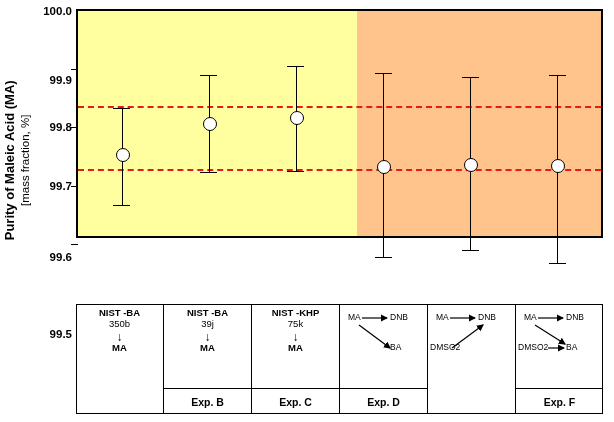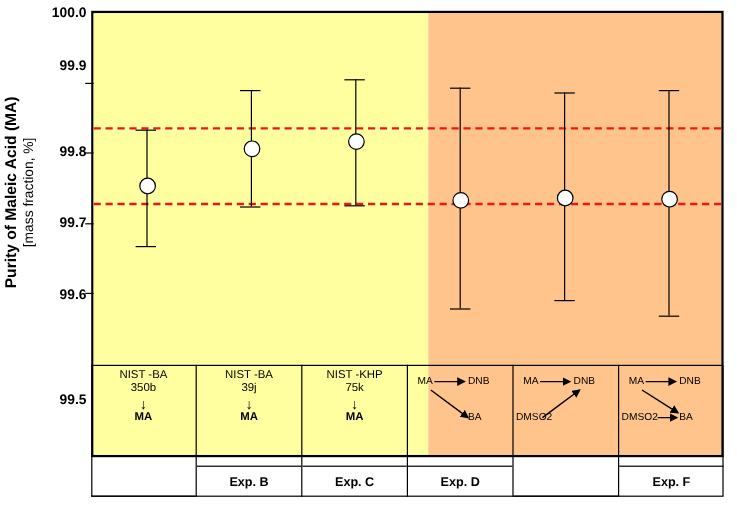--- a/index.html
+++ b/index.html
@@ -13,21 +13,21 @@
     display:flex;align-items:center;justify-content:center;
   }
   .ytitle-inner{
     transform:rotate(-90deg);white-space:nowrap;text-align:center;
     font-size:13px;font-weight:bold;color:#000;line-height:1.25;
   }
   .ytitle-sub{font-size:11.5px;font-weight:normal;display:block;}
 
   
   .plot{
-    position:absolute;left:76px;top:9px;width:527px;height:372px;
+    position:absolute;left:76px;top:9px;width:527px;height:229px;
     border:2px solid #000;box-sizing:border-box;background:#ffffff;
   }
   .band{position:absolute;top:0;bottom:0;}
   .band-yellow{left:0;width:279px;background:#ffffa0;}
   .band-orange{left:279px;right:0;background:#ffc48c;}
 
   .dashline{
     position:absolute;left:0;right:0;height:0;
     border-top:2px dashed #e8191b;
   }
@@ -68,21 +68,21 @@
   }
   .lcol-bot{
     height:25px;display:flex;align-items:center;justify-content:center;
     font-size:10.5px;font-weight:bold;color:#000;
   }
   .labels-outer{
     position:absolute;left:76px;top:304px;width:527px;height:110px;
     border:1.5px solid #000;box-sizing:border-box;pointer-events:none;
   }
 
-  .std-name{font-size:9.5px;color:#000;line-height:1.15;text-align:center;}
+  .std-name{font-size:9.5px;color:#000;line-height:1.15;text-align:center;font-weight:bold;}
   .std-sub{font-size:9.5px;color:#000;line-height:1.15;text-align:center;}
   .down-arrow{font-size:12px;line-height:1;color:#000;margin:1px 0 0 0;}
   .ma-text{font-size:9.5px;font-weight:bold;color:#000;line-height:1.1;}
 
   .rxn{position:relative;width:100%;height:100%;}
   .rxn .t{position:absolute;font-size:8.5px;color:#000;white-space:nowrap;}
   .rxn svg{position:absolute;left:0;top:0;overflow:visible;}
 </style>
 </head>
 <body>
@@ -94,27 +94,27 @@
       <span>Purity of Maleic Acid (MA)</span>
       <span class="ytitle-sub">[mass fraction, %]</span>
     </div>
   </div>
 
   <div class="plot" id="plot">
     <div class="band band-yellow"></div>
     <div class="band band-orange"></div>
     <div id="ticks">
         <div class="ytick" style="top: 0px;">100.0</div>
-        <div class="ytick" style="top: 44px; text-align: right;">99.9</div>
+        <div class="ytick" style="top: 69px; text-align: right;">99.9</div>
         <div class="tickmark" style="top: 58.2px;"></div>
         <div class="ytick" style="top: 116.4px;">99.8</div>
         <div class="tickmark" style="top: 116.4px;"></div>
         <div class="ytick" style="top: 174.6px; text-align: center;">99.7</div>
         <div class="tickmark" style="top: 174.6px;"></div>
-        <div class="ytick" style="top: 235px;">99.6</div>
+        <div class="ytick" style="top: 246px;">99.6</div>
         <div class="tickmark" style="top: 232.8px;"></div>
         <div class="ytick" style="top: 291px; margin-top: 32px;">99.5</div>
       </div>
     <div id="reflines">
         <div class="dashline" style="top: 95.448px; border-top-color: rgb(232, 25, 27);"></div>
         <div class="dashline" style="top: 157.722px; border-top-color: rgb(232, 25, 27);"></div>
       </div>
     <div id="series">
         <div class="series" style="left: 43.5833px;">
           <div class="ebar" style="top: 97.194px; height: 96.612px;"></div>

